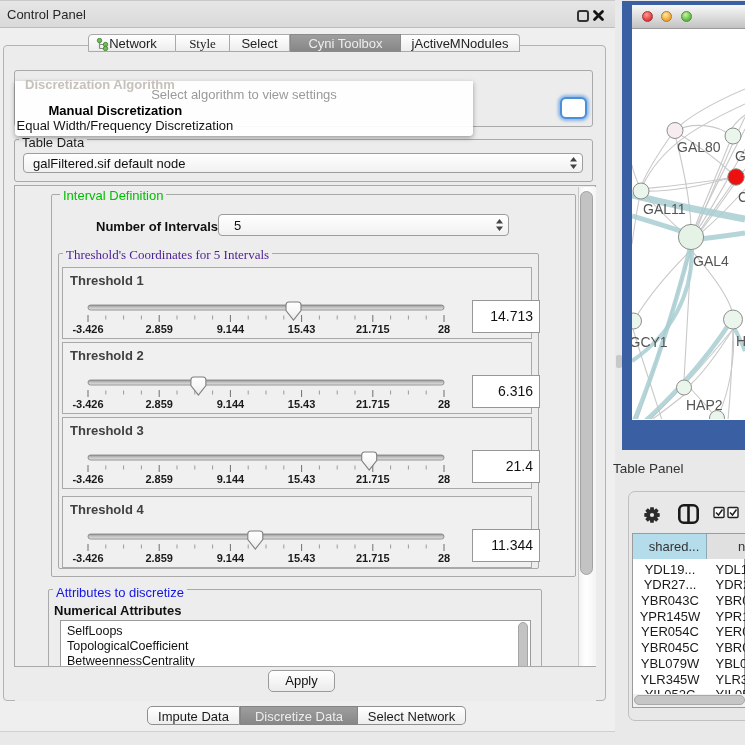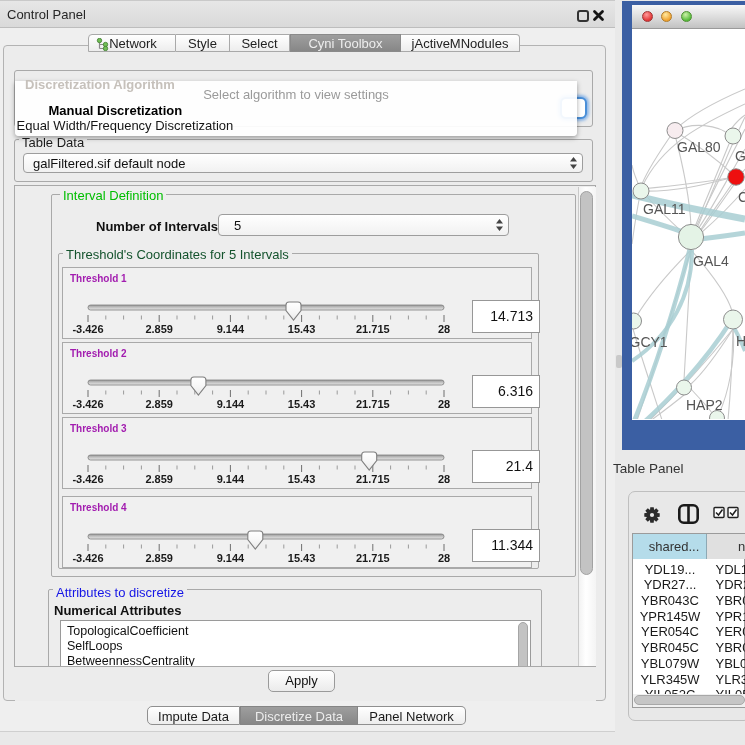--- a/index.html
+++ b/index.html
@@ -19,36 +19,36 @@
 .glabel{position:absolute;font-size:13px;background:#ececec;padding:0 3px;}
 
 .combo{position:absolute;background:linear-gradient(#ffffff,#f1f1f1);border:1px solid #9d9d9d;border-radius:4px;box-sizing:border-box;font-size:13px;color:#111;}
 .combo .ct{position:absolute;left:9px;top:50%;transform:translateY(-50%);}
 .stepper{position:absolute;right:5px;top:50%;transform:translateY(-50%);width:7px;height:12px;}
 
 #spane{left:14px;top:185px;width:582px;height:482px;border:1px solid #a9a9a9;background:#ededed;box-sizing:border-box;overflow:hidden;}
 #vsb-track{left:578px;top:187px;width:17px;height:479px;background:linear-gradient(to right,#f2f2f2,#ffffff 40%,#f4f4f4);border-left:1px solid #c9c9c9;}
 #vsb-thumb{left:580px;top:191px;width:13px;height:384px;background:#c3c3c3;border:1px solid #a2a2a2;border-radius:7px;box-sizing:border-box;}
 .tpanel{position:absolute;left:62px;width:470px;height:72px;border:1px solid #a9a9a9;background:#f0f0f0;box-sizing:border-box;}
-.tpanel .tl{position:absolute;left:7px;top:5px;font-size:10px;font-weight:bold;color:#a21caf;}
+.tpanel .tl{position:absolute;left:7px;top:5px;font-size:13px;font-weight:bold;color:#404040;}
 .tpanel .val{position:absolute;left:409px;top:32px;width:68px;height:33px;background:#fff;border:1px solid #979797;box-sizing:border-box;font-size:14px;color:#111;text-align:right;line-height:31px;padding-right:6px;}
 .tpanel svg{position:absolute;left:0;top:0;}
 
 #attrlist{left:60px;top:620px;width:471px;height:60px;background:#fff;border:1px solid #9a9a9a;box-sizing:border-box;font-size:12.5px;color:#111;padding-top:3px;}
 #attrlist div{margin-left:6px;height:14.8px;line-height:14.8px;}
 #alsb{left:516px;top:621px;width:14px;height:45px;background:#fff;}
 #alsb .th{position:absolute;left:2px;top:1px;width:10px;height:60px;background:#c3c3c3;border:1px solid #a5a5a5;border-radius:6px;box-sizing:border-box;}
 
 #apply{left:268px;top:670px;width:67px;height:22px;background:linear-gradient(#ffffff,#ebebeb);border:1px solid #9a9a9a;border-radius:5px;box-sizing:border-box;text-align:center;font-size:13px;color:#111;line-height:20px;}
 
 .btab{position:absolute;top:706px;height:19px;line-height:19px;font-size:13px;color:#1a1a1a;text-align:center;background:linear-gradient(#ffffff,#ededed);border:1px solid #8f8f8f;box-sizing:border-box;}
 .btab.sel{background:linear-gradient(#9e9e9e,#878787);color:#ededed;border-color:#858585;}
 
 #focusring{left:560px;top:97px;width:26.5px;height:21.5px;box-sizing:border-box;border:2.5px solid #4a8fd8;border-radius:6px;background:#fff;box-shadow:0 0 3px 2px rgba(100,160,230,.7);}
-#popup{left:15px;top:80.5px;width:562px;height:55.5px;background:rgba(255,255,255,0.93);border-radius:0 0 4px 4px;box-shadow:0 2px 5px rgba(0,0,0,0.35);}
+#popup{left:15px;top:80.5px;width:458px;height:55.5px;background:rgba(255,255,255,0.93);border-radius:0 0 4px 4px;box-shadow:0 2px 5px rgba(0,0,0,0.35);}
 #popup .r1{position:absolute;left:0;top:6px;width:100%;text-align:center;font-size:13px;color:#9a9a9a;}
 #popup .r2{position:absolute;left:1.5px;top:22px;font-size:13px;font-weight:bold;color:#000;margin-left:32px;}
 #popup .r3{position:absolute;left:1.5px;top:37px;font-size:13px;color:#151515;}
 
 #nw{left:622px;top:1px;width:123px;height:449px;background:#3b5fa3;}
 #nw-title{left:632px;top:5px;width:113px;height:23px;background:linear-gradient(#f8f8f8 0%,#dedede 50%,#c2c2c2 100%);border-bottom:1px solid #9a9a9a;}
 .light{position:absolute;top:11px;width:11px;height:11px;border-radius:50%;}
 #nw-canvas{left:632px;top:28.5px;width:113px;height:391.5px;background:#fff;overflow:hidden;}
 
 #tp-label{left:613px;top:461px;font-size:13.5px;color:#333;}
@@ -90,21 +90,21 @@
     </svg>
 
   <div class="tab" style="left:88px;width:88px;border-radius:4px 0 0 0;">
     <svg style="position:absolute;left:7px;top:3px" width="13" height="13">
       <path d="M3.5,3.5V10.5M3.5,6.5H9M3.5,10.5H9" stroke="#8a8a8a" stroke-width="1.2" fill="none"></path>
       <circle cx="3.5" cy="2.5" r="2.2" fill="#71c055" stroke="#3f7a2e" stroke-width="0.8"></circle>
       <circle cx="9.5" cy="6.5" r="2.2" fill="#71c055" stroke="#3f7a2e" stroke-width="0.8"></circle>
       <circle cx="9.5" cy="10.5" r="2.2" fill="#71c055" stroke="#3f7a2e" stroke-width="0.8"></circle>
     </svg>
     <span style="margin-left:2px">Network</span></div>
-  <div class="tab" style="left:176px;width:54px;border-left:none;">Style</div>
+  <div class="tab" style="left:176px;width:54px;border-left:none;font-family:Liberation Serif, serif;">Style</div>
   <div class="tab" style="left:230px;width:60px;border-left:none;">Select</div>
   <div class="tab sel" style="left:290px;width:111px;">Cyni Toolbox</div>
   <div class="tab" style="left:401px;width:119px;border-left:none;border-radius:0 4px 0 0;">jActiveMNodules</div>
 
   <div class="abs" id="content"></div>
 
   <div class="group" style="left:14px;top:69.5px;width:579px;height:57px;"></div>
     <div class="abs" id="focusring"></div>
 
   <div class="group" style="left:14px;top:138.5px;width:579px;height:43px;"></div>
@@ -131,21 +131,21 @@
   <div class="glabel" style="left:60px;top:188px;color:#00be00;background:#ededed;">Interval Definition</div>
   <div class="abs" style="left:96px;top:219px;font-size:13px;font-weight:bold;color:#111;">Number of Intervals</div>
   <div class="combo" style="left:218px;top:214px;width:291px;height:22px;">
       <span class="ct" style="left:15px;">5</span>
     <svg class="stepper" width="7" height="12">
         <path d="M3.5,0L7,4.5H0Z M3.5,12L0,7.5H7Z" fill="#444"></path>
       </svg>
     </div>
 
   <div class="group" style="left:58px;top:253px;width:481px;height:316px;border-radius:2px;"></div>
-  <div class="glabel" style="left:63px;top:247px;color:#14532d;background:#ededed;">Threshold's Coordinates for 5 Intervals</div>
+  <div class="glabel" style="left:63px;top:247px;color:#4c1d95;background:#ededed;font-family:Liberation Serif, serif;">Threshold's Coordinates for 5 Intervals</div>
 
     <div class="tpanel" style="top:267px;">
     <div class="tl">Threshold 1</div>
     <svg width="470" height="72">
       <defs></defs>
       <rect x="25" y="37" width="356" height="5" rx="2.5" fill="url(#trk)" stroke="#7d7d7d" stroke-width="0.8"></rect>
       <path d="M25.0,47V54 M96.2,47V54 M167.4,47V54 M238.6,47V54 M309.8,47V54 M381.0,47V54" stroke="#6f6f6f" stroke-width="1"></path>
       <path d="M42.8,47.5V51.5 M60.6,47.5V51.5 M78.4,47.5V51.5 M114.0,47.5V51.5 M131.8,47.5V51.5 M149.6,47.5V51.5 M185.2,47.5V51.5 M203.0,47.5V51.5 M220.8,47.5V51.5 M256.4,47.5V51.5 M274.2,47.5V51.5 M292.0,47.5V51.5 M327.6,47.5V51.5 M345.4,47.5V51.5 M363.2,47.5V51.5" stroke="#9a9a9a" stroke-width="1"></path>
       <g font-family="Liberation Sans, sans-serif" font-size="11" font-weight="bold" fill="#1a1a1a" text-anchor="middle">
         <text x="25.0" y="65">-3.426</text>
@@ -214,35 +214,35 @@
       </g>
       <path transform="translate(183.8,33)" d="M1,4 Q1,1 4,1 L13,1 Q16,1 16,4 L16,9.5 L8.5,19 L1,9.5 Z" fill="url(#gth)" stroke="#7f7f7f" stroke-width="1.1"></path>
     </svg>
     <div class="val">11.344</div>
   </div>
 
   <div class="group" style="left:48px;top:589px;width:494px;height:85px;border-radius:2px;"></div>
   <div class="glabel" style="left:53px;top:585px;color:#1414e6;background:#ededed;">Attributes to discretize</div>
   <div class="abs" style="left:54px;top:602.5px;font-size:13px;font-weight:bold;color:#111;">Numerical Attributes</div>
   <div class="abs" id="attrlist">
+      <div>SelfLoops</div>
       <div>TopologicalCoefficient</div>
-      <div>SelfLoops</div>
       <div>BetweennessCentrality</div>
     </div>
   <div class="abs" id="alsb">
       <div class="th"></div>
     </div>
   <div class="abs" style="left:15px;top:666px;width:581px;height:1px;background:#a9a9a9;"></div>
   <div class="abs" style="left:15px;top:667px;width:581px;height:34px;background:#ececec;"></div>
 
   <div class="abs" id="apply">Apply</div>
 
   <div class="btab" style="left:147px;width:93px;border-radius:5px 0 0 5px;">Impute Data</div>
   <div class="btab sel" style="left:240px;width:118px;">Discretize Data</div>
-  <div class="btab" style="left:358px;width:108px;border-radius:0 5px 5px 0;border-left:none;">Panel Network</div>
+  <div class="btab" style="left:358px;width:108px;border-radius:0 5px 5px 0;border-left:none;">Select Network</div>
 
   <div class="abs" id="divider"></div>
 
   <div class="abs" id="nw"></div>
   <div class="abs" id="nw-title"></div>
   <div class="light" style="left:642px;background:radial-gradient(circle at 40% 30%,#ff9a9a,#e23535 70%);border:1px solid #9f3535;box-sizing:border-box;"></div>
   <div class="light" style="left:661px;background:radial-gradient(circle at 40% 30%,#ffe9a0,#f0a22f 70%);border:1px solid #b07b28;box-sizing:border-box;"></div>
   <div class="light" style="left:681px;background:radial-gradient(circle at 40% 30%,#ccf0a8,#56bb3a 70%);border:1px solid #4f8f33;box-sizing:border-box;"></div>
   <div class="abs" id="nw-canvas">
   <svg width="113" height="390" viewBox="0 0 113 390">

